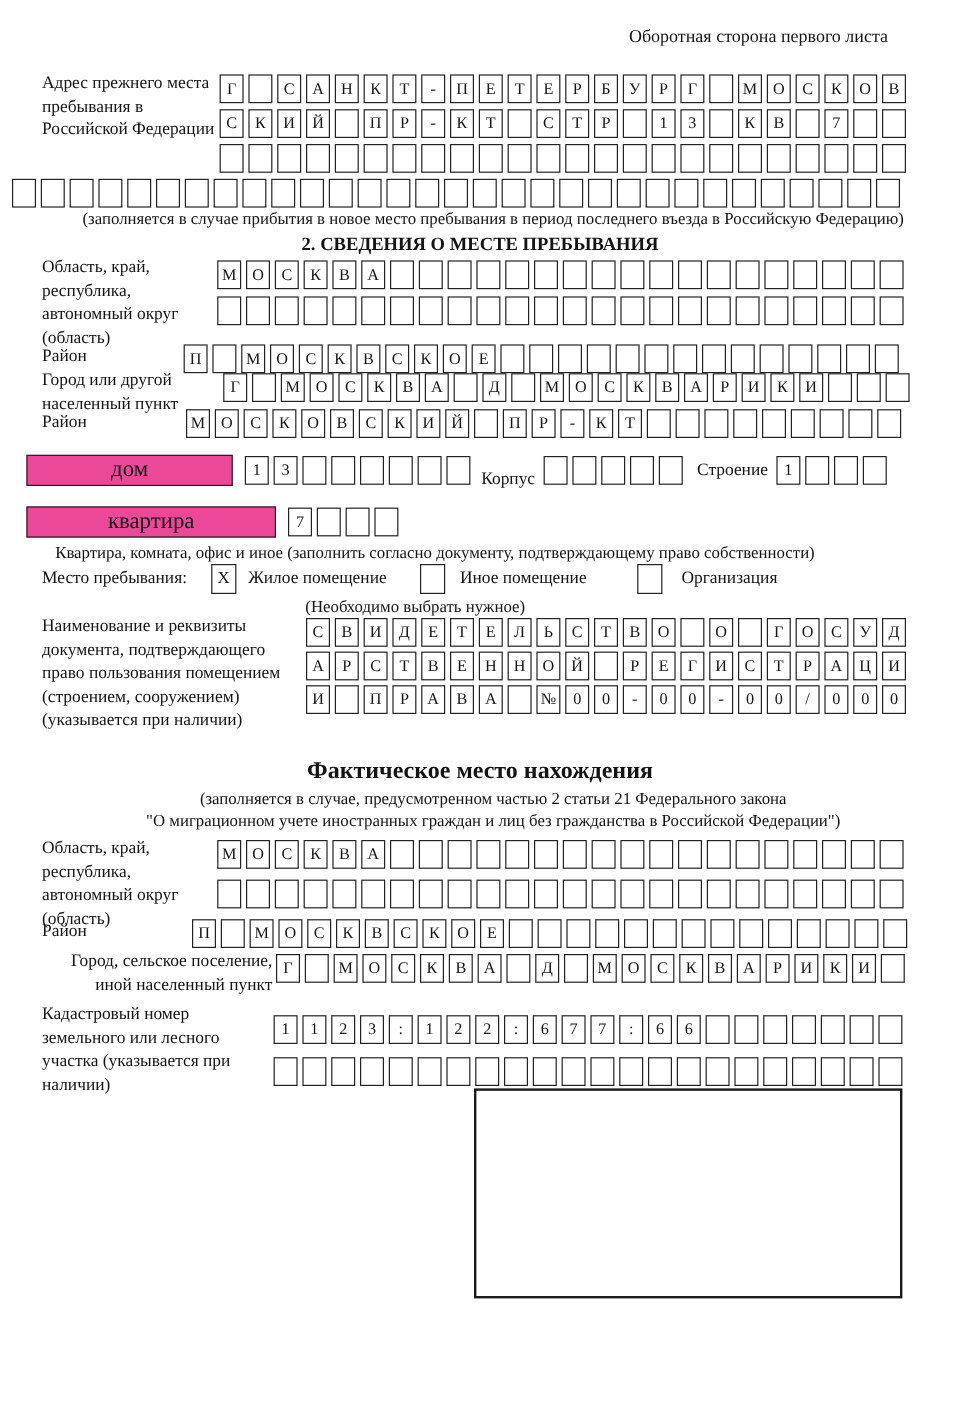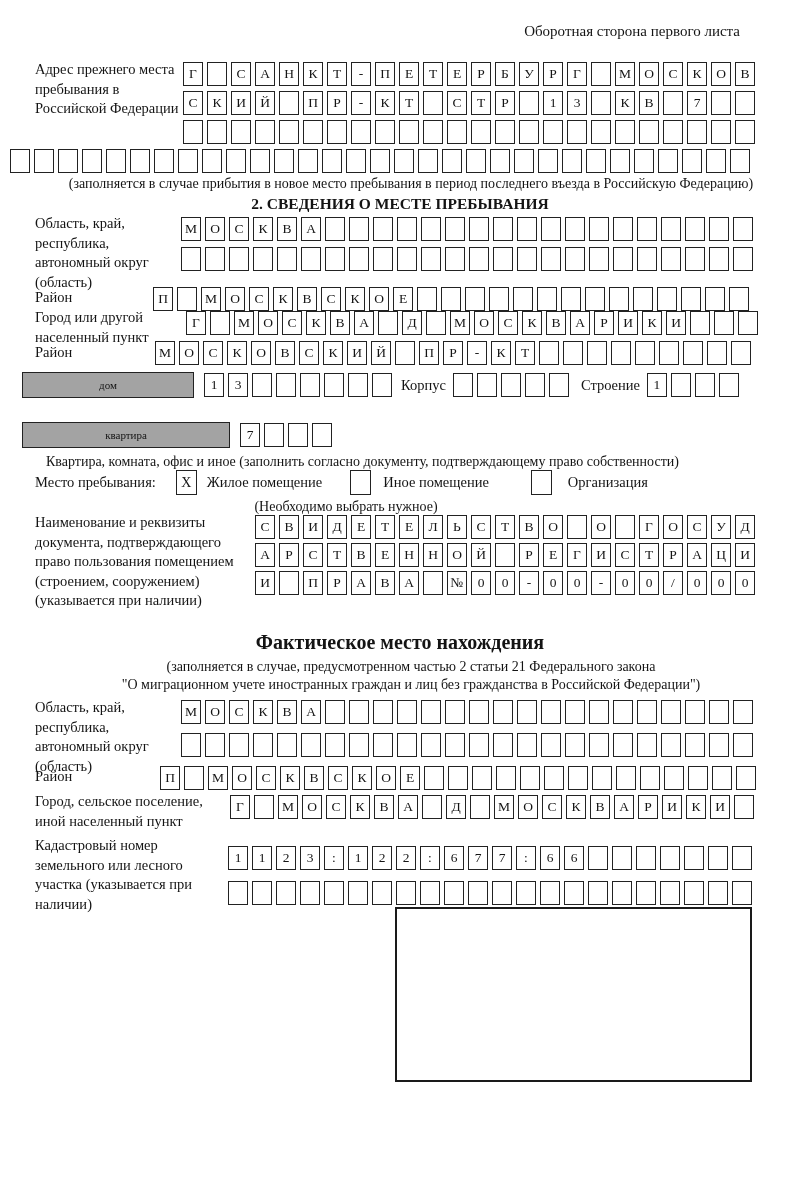--- a/index.html
+++ b/index.html
@@ -15,22 +15,22 @@
   .title { font-weight:bold; font-size:15.5px; }
   .cellrow { display:flex; }
   .cell {
     flex:none; width:20px; height:24px; box-sizing:border-box;
     border:1.6px solid #222; margin-right:4px; background:#fff;
     text-align:center; font-size:13.5px; line-height:21px; font-weight:normal;
   }
   .cell:last-child { margin-right:0; }
   .widebox {
     box-sizing:border-box; border:1.8px solid #222; height:26px; flex:none;
-    display:flex; align-items:center; justify-content:center; font-size:11px;
-    background:#a3a3a3;
+    display:flex; align-items:center; justify-content:center; font-size:19px;
+    background:#ec4899;
   }
   .inline-lbl { font-size:14.5px; line-height:26px; flex:none; }
   .chk {
     flex:none; width:21px; height:25px; box-sizing:border-box; border:1.6px solid #222;
     text-align:center; font-size:14px; line-height:23px; background:#fff;
   }
   .mesto-row { display:flex; align-items:center; }
   .stamp-box { box-sizing:border-box; border:2px solid #1a1a1a; background:#fff; }
 </style>
 </head>
@@ -301,21 +301,21 @@
     <div class="cellrow">
         <span class="cell">1</span>
         <span class="cell">3</span>
         <span class="cell"></span>
         <span class="cell"></span>
         <span class="cell"></span>
         <span class="cell"></span>
         <span class="cell"></span>
         <span class="cell"></span>
       </div>
-    <div class="inline-lbl" style="margin:0 7px 0 9px;">Корпус</div>
+    <div class="inline-lbl" style="margin:14px 7px 0 9px;">Корпус</div>
     <div class="cellrow">
         <span class="cell"></span>
         <span class="cell"></span>
         <span class="cell"></span>
         <span class="cell"></span>
         <span class="cell"></span>
       </div>
     <div class="inline-lbl" style="margin:0 7px 0 12px;">Строение</div>
     <div class="cellrow">
         <span class="cell">1</span>
@@ -498,21 +498,21 @@
       <span class="cell"></span>
       <span class="cell"></span>
       <span class="cell"></span>
       <span class="cell"></span>
       <span class="cell"></span>
       <span class="cell"></span>
       <span class="cell"></span>
       <span class="cell"></span>
     </div>
 
-  <div class="abs lbl" style="left:35px; top:792px; width:192px;">Город, сельское поселение, иной населенный пункт</div>
+  <div class="abs lbl" style="left:35px; top:792px; width:192px;text-align:right;">Город, сельское поселение, иной населенный пункт</div>
   <div class="abs cellrow" style="left:230px; top:795px;">
       <span class="cell">Г</span>
       <span class="cell"></span>
       <span class="cell">М</span>
       <span class="cell">О</span>
       <span class="cell">С</span>
       <span class="cell">К</span>
       <span class="cell">В</span>
       <span class="cell">А</span>
       <span class="cell"></span>

